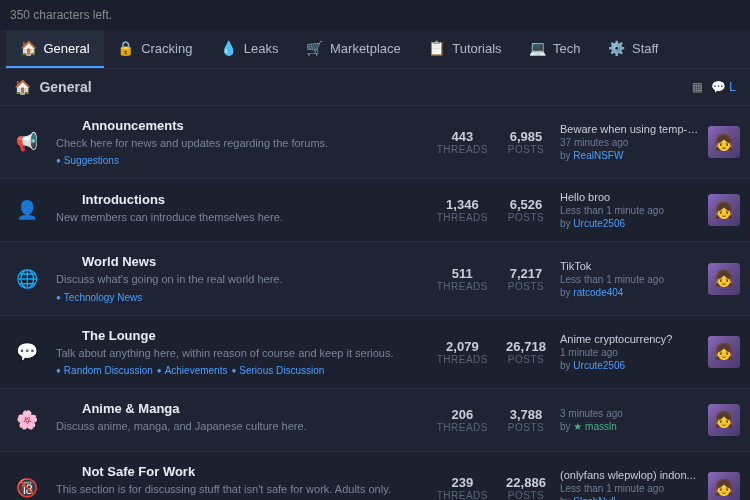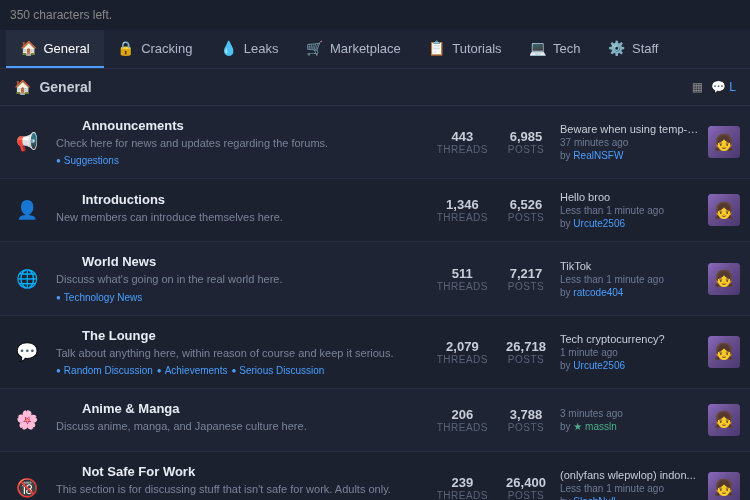--- a/index.html
+++ b/index.html
@@ -356,21 +356,21 @@
         <span class="stat-value">2,079</span>
         <span class="stat-label">THREADS</span>
       </div>
       <div class="stat-block">
         <span class="stat-value">26,718</span>
         <span class="stat-label">POSTS</span>
       </div>
     </div>
     <div class="forum-latest">
       <div class="latest-text">
-        <div class="latest-title">Tech cryptocurrency?</div>
+        <div class="latest-title">Anime cryptocurrency?</div>
         <div class="latest-time">1 minute ago</div>
         <div class="latest-by">by <span class="">Urcute2506</span></div>
       </div>
       <div class="avatar">
         <div class="avatar-img">👧</div>
       </div>
     </div>
   </div>
     <div class="forum-row">
     <div class="forum-icon">🌸</div>
@@ -407,21 +407,21 @@
       <div class="forum-tags">
           <span class="forum-tag">NSFW Removed Content</span>
         </div>
     </div>
     <div class="forum-stats">
       <div class="stat-block">
         <span class="stat-value">239</span>
         <span class="stat-label">THREADS</span>
       </div>
       <div class="stat-block">
-        <span class="stat-value">26,400</span>
+        <span class="stat-value">22,886</span>
         <span class="stat-label">POSTS</span>
       </div>
     </div>
     <div class="forum-latest">
       <div class="latest-text">
         <div class="latest-title">(onlyfans wlepwlop) indon...</div>
         <div class="latest-time">Less than 1 minute ago</div>
         <div class="latest-by">by <span class="">SlashNull</span></div>
       </div>
       <div class="avatar">

